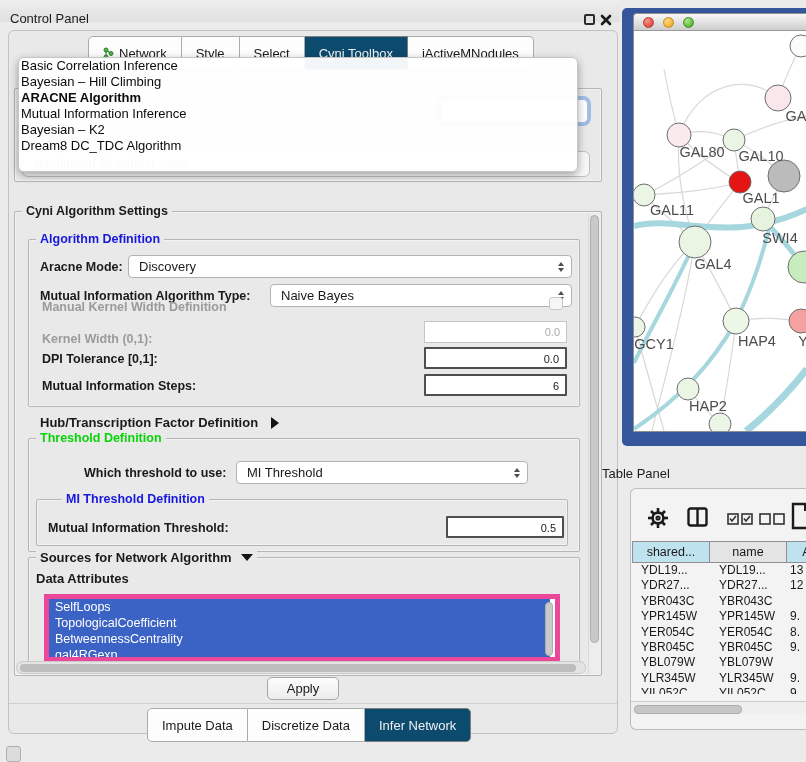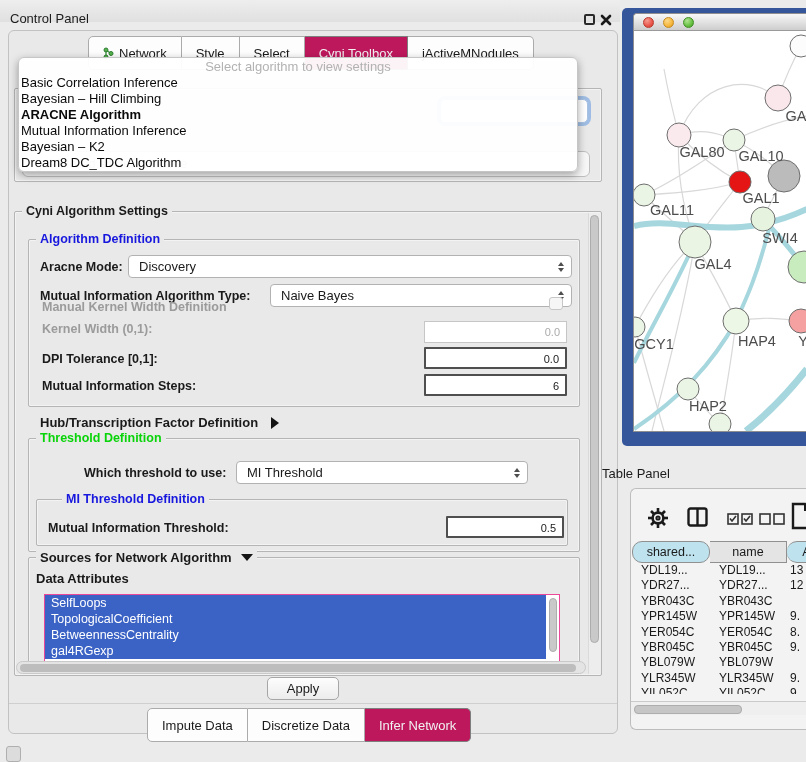--- a/index.html
+++ b/index.html
@@ -21,21 +21,21 @@
   .top-notch { left:2px; top:0; width:1px; height:7px; background:#8A8A8A; }
 
   
   .tabbar { display:flex; height:23px; font-size:13px; }
   .tabbar .tab { display:flex; align-items:center; gap:5px; padding:16px 14px;
     background:#FDFDFD; border:1px solid #ABABAB; border-left:none;
     color:#1A1A1A; white-space:nowrap; }
   .tabbar .tab:first-child { border-left:1px solid #ABABAB;
     border-radius:5px 0 0 5px; }
   .tabbar .tab:last-child { border-radius:0 5px 5px 0; }
-  .tabbar .tab.sel { background:#be185d; color:#F1F1F1;
+  .tabbar .tab.sel { background:#0c4a6e; color:#F1F1F1;
     border-color:#7E7E7E; }
   #top-tabs { left:88px; top:36px; }
   #bottom-tabs { left:147px; top:708px; }
 
   
   .group { border:1px solid #B5B5B5; border-radius:2px;
     box-shadow:inset 0 0 0 1px rgba(255,255,255,0.45); }
   .gtitle { font-size:12.5px; font-weight:bold; background:#E9E9E9;
     padding:0 4px; white-space:nowrap; z-index:2; }
   .gtitle.blue { color:#1717DE; }
@@ -81,21 +81,21 @@
   .bg-group { left:14px; top:88px; width:588px; height:94px; z-index:0; }
 
   
   .vtrack { background:#EDEDED; border-left:1px solid #DADADA; }
   .vthumb { background:#C9C9C9; border:1px solid #ADADAD; border-radius:5px; }
   .htrack { background:#E4E4E4; border:1px solid #C9C9C9; border-radius:7px; }
   .hthumb { background:#BDBDBD; border-radius:4px; }
 
   
   .attr-list { left:44px; top:594px; width:516px; height:68px;
-    background:#FFFFFF; border:1px solid #ec4899; overflow:hidden; }
+    background:#FFFFFF; border:5px solid #ec4899; overflow:hidden; }
   .attr-item { height:16px; line-height:16px; font-size:12.5px;
     color:#FFFFFF; background:var(--selection-blue); padding-left:6px;
     width:501px; }
 
   .apply-btn { left:267px; top:677px; width:72px; height:23px;
     background:linear-gradient(#FDFDFD,#ECECEC); border:1px solid #A6A6A6;
     border-radius:5px; font-size:13px; text-align:center; line-height:21px; }
 
   
   .net-frame { left:622px; top:8px; width:184px; height:438px;
@@ -117,21 +117,21 @@
   .tp-title { left:602px; top:466px; font-size:13px; color:#1C1C1C; }
   .tp-panel { left:630px; top:488px; width:176px; height:242px;
     background:#F3F3F3; border:1px solid #BDBDBD; border-right:none;
     border-radius:6px 0 0 6px; overflow:hidden; }
   .tp-header { position:absolute; left:1px; top:52px; height:22px;
     display:flex; font-size:12.5px; }
   .tp-header .hcell { border:1px solid #909090; border-left:none;
     display:flex; align-items:center; justify-content:center;
     background:#E4E4E4; overflow:hidden; white-space:nowrap; }
   .tp-header .hcell:first-child { border-left:1px solid #909090; }
-  .tp-header .hcell.hl { background:var(--header-blue);border-radius:10px; }
+  .tp-header .hcell.hl { background:var(--header-blue); }
   .tp-rows { position:absolute; left:1px; top:74px; width:200px; height:131px;
     overflow:hidden; font-size:12px; }
   .tp-row { display:flex; height:15.4px; line-height:15.4px; }
   .tp-row .cell { overflow:hidden; white-space:nowrap; padding-left:9px; }
   .tp-row .cell.num { padding-left:3px; }
   .tp-hscroll { position:absolute; left:0; top:212px; width:176px; height:14px;
     background:#EFEFEF; border-top:1px solid #CACACA; }
   .tp-hscroll .hthumb { position:absolute; left:3px; top:2.5px;
     width:108px; height:9px; background:#C6C6C6; border:1px solid #ADADAD; }
 
@@ -176,21 +176,20 @@
     <div class="tab">
       <span>jActiveMNodules</span>
     </div>
   </div>
 
 <div class="abs group bg-group"></div>
 <div class="abs focus-combo"></div>
 <div class="abs bg-combo">gal-filtered.sif default node</div>
 
 <div class="abs popup">
-  <div class="popup-header">Select algorithm to view settings</div>
   <div id="popup-items">
       <div class="popup-item">Basic Correlation Inference</div>
       <div class="popup-item">Bayesian – Hill Climbing</div>
       <div class="popup-item bold">ARACNE Algorithm</div>
       <div class="popup-item">Mutual Information Inference</div>
       <div class="popup-item">Bayesian – K2</div>
       <div class="popup-item">Dream8 DC_TDC Algorithm</div>
     </div>
 </div>
 
@@ -214,21 +213,21 @@
   <span>Naive Bayes</span>
   <span class="arrows">
       <i class="up"></i>
       <i class="dn"></i>
     </span>
 </div>
 
 <span class="abs lbl dis" style="left:42px; top:300px;">Manual Kernel Width Definition</span>
 <span class="abs checkbox" style="left:549px; top:297px;"></span>
 
-<span class="abs lbl dis" style="left:42px; top:322px;">Kernel Width (0,1):</span>
+<span class="abs lbl dis" style="left:42px; top:332px;">Kernel Width (0,1):</span>
 <div class="abs field weak" style="left:424px; top:321px; width:143px; height:22px;">0.0</div>
 
 <span class="abs lbl" style="left:42px; top:352px;">DPI Tolerance [0,1]:</span>
 <div class="abs field strong" style="left:424px; top:347px; width:143px; height:22px;">0.0</div>
 
 <span class="abs lbl" style="left:42px; top:379px;">Mutual Information Steps:</span>
 <div class="abs field strong" style="left:424px; top:374px; width:143px; height:22px;">6</div>
 
 <span class="abs lbl" style="left:40px; top:415px; font-size:13px;">
   <span>Hub/Transcription Factor Definition</span>

